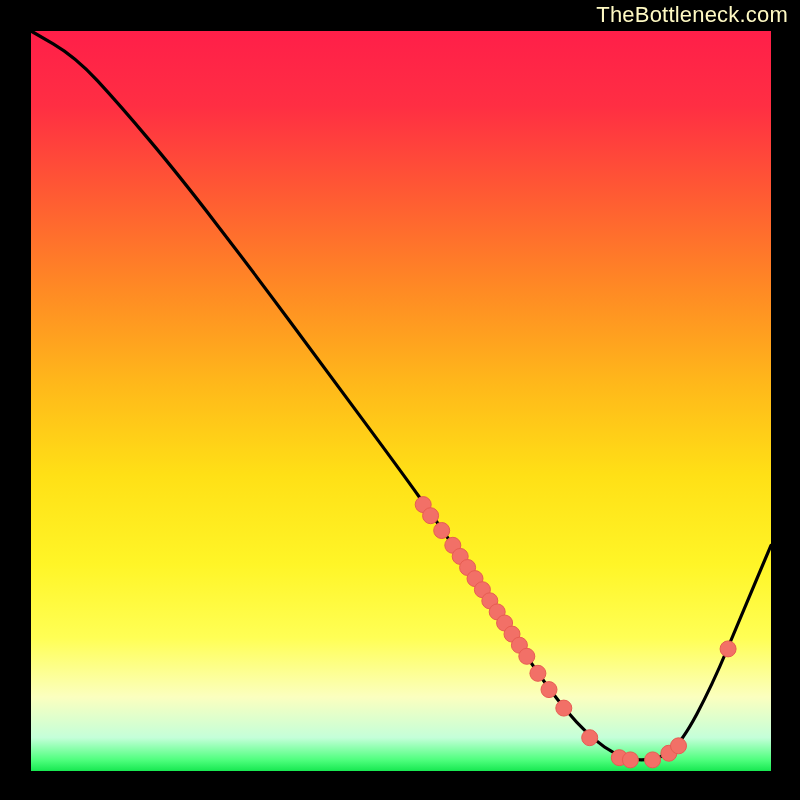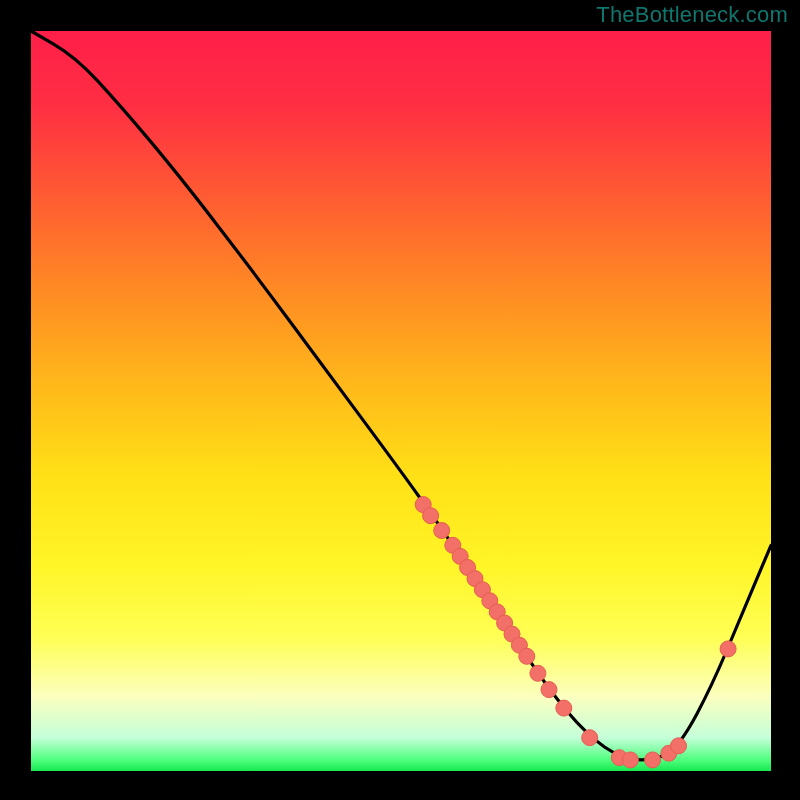--- a/index.html
+++ b/index.html
@@ -14,21 +14,21 @@
     position: relative;
     width: 800px;
     height: 800px;
   }
   .attribution {
     position: absolute;
     top: 2px;
     right: 12px;
     font-family: Arial, Helvetica, sans-serif;
     font-size: 22px;
-    color: #0f766e;
+    color: #fef9c3;
     font-weight: 400;
     letter-spacing: 0.2px;
   }
   svg {
     display: block;
   }
 </style>
 </head>
 <body>
 

